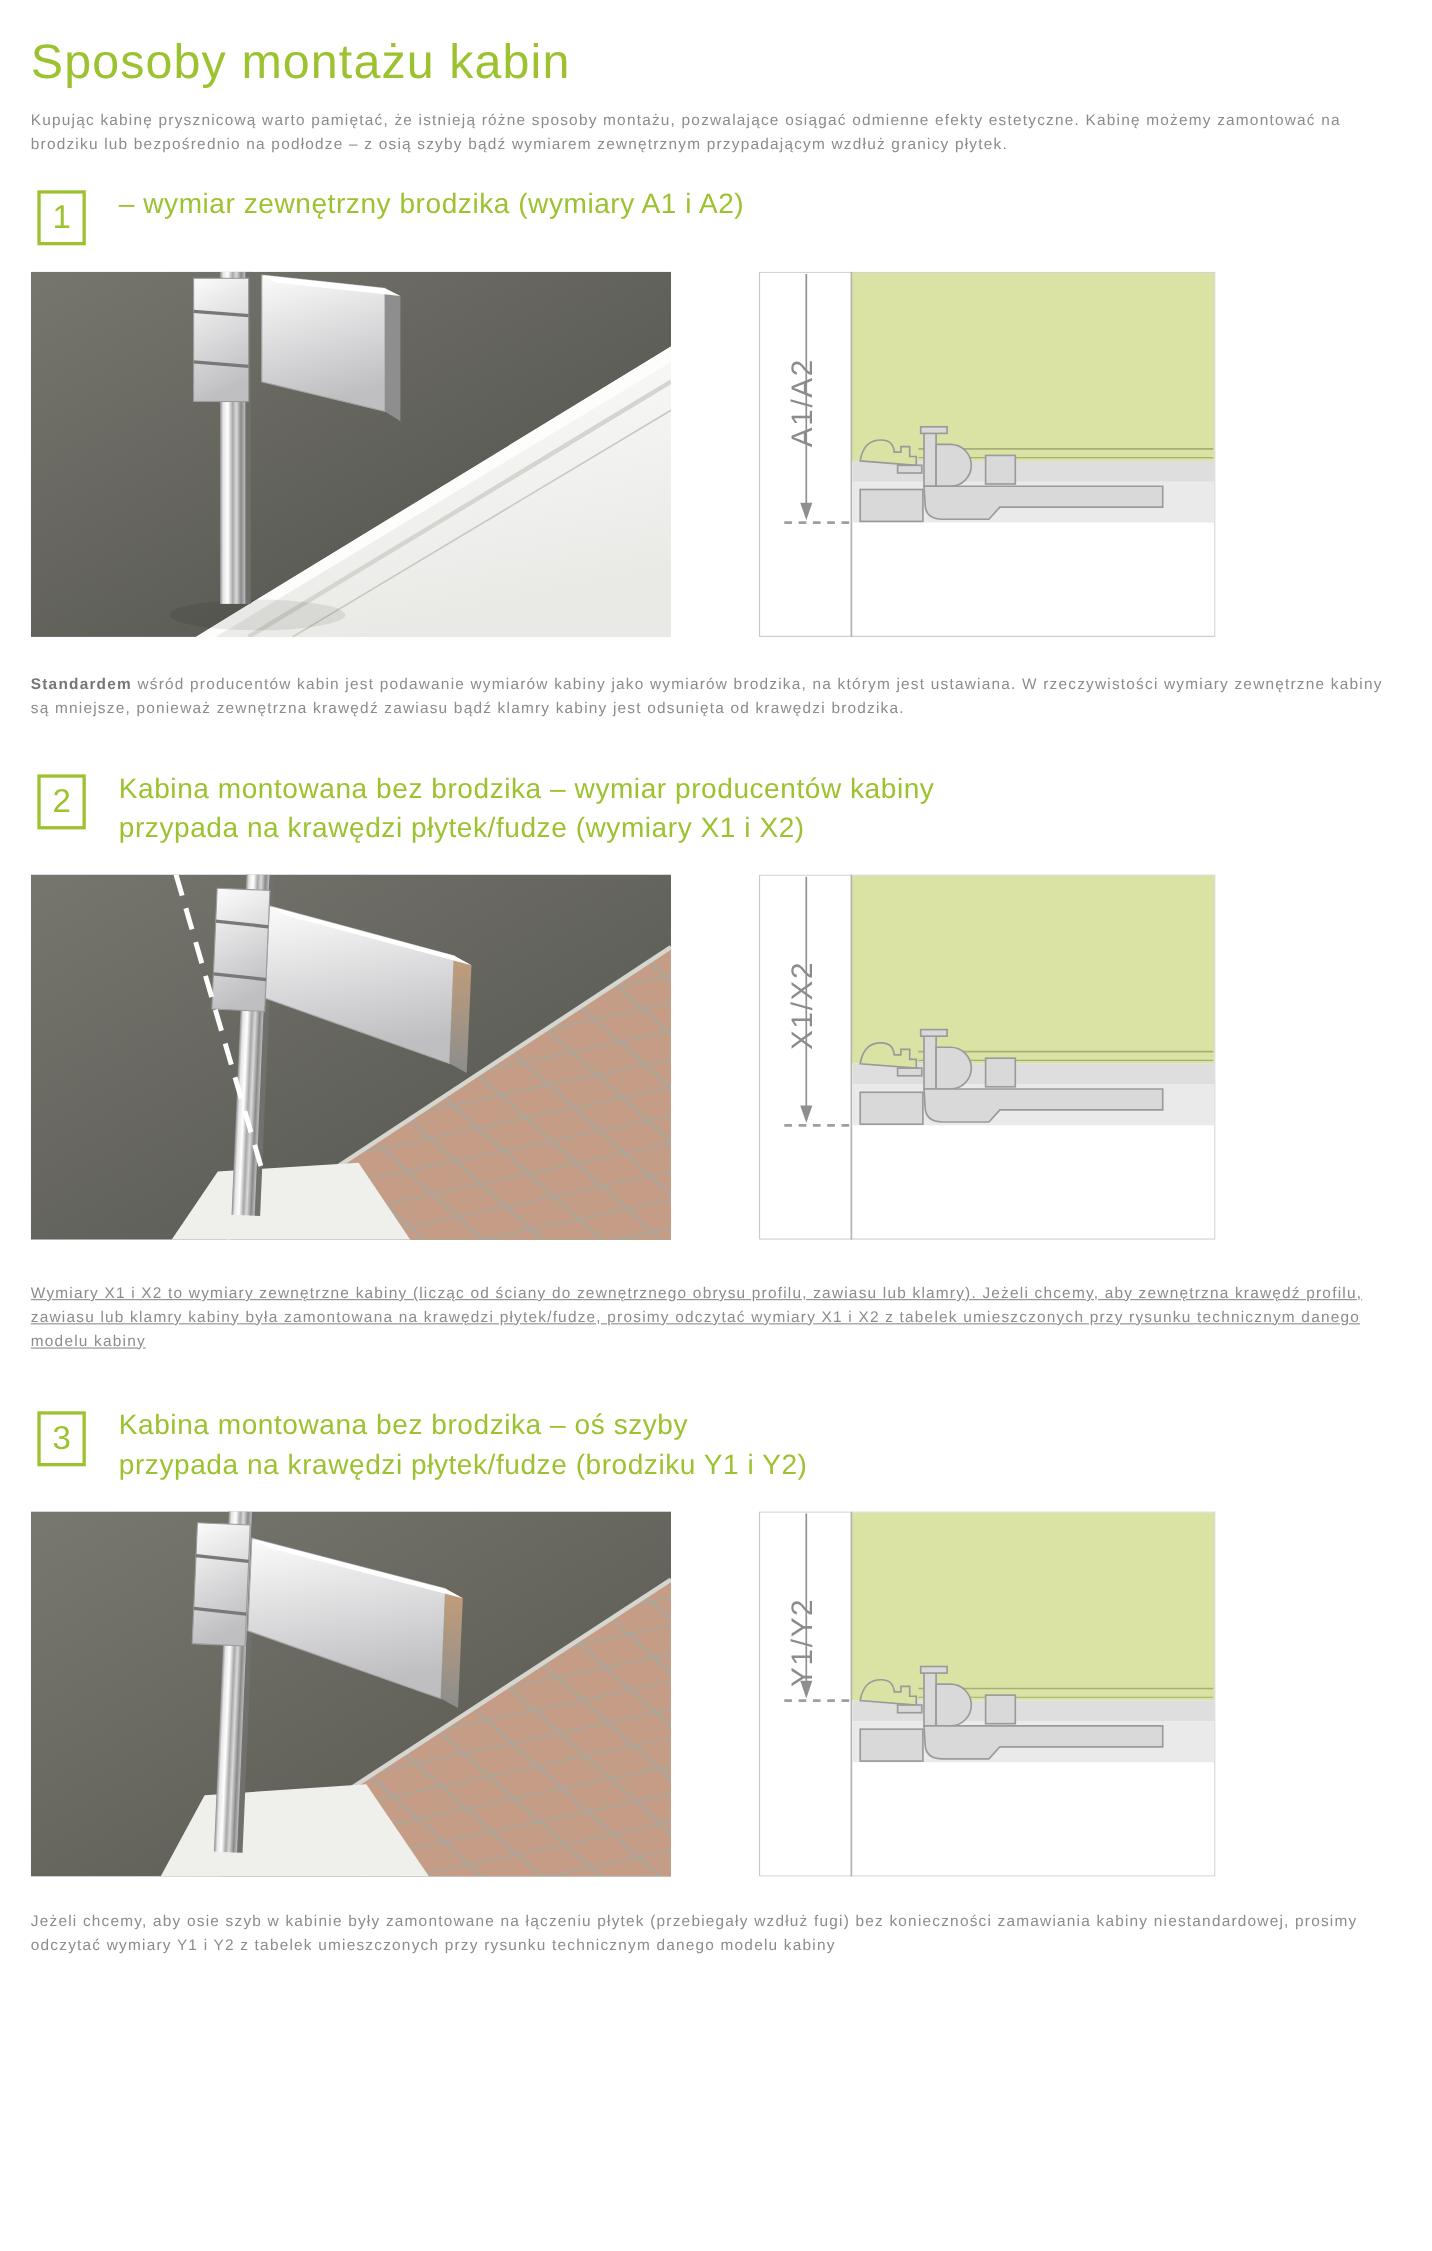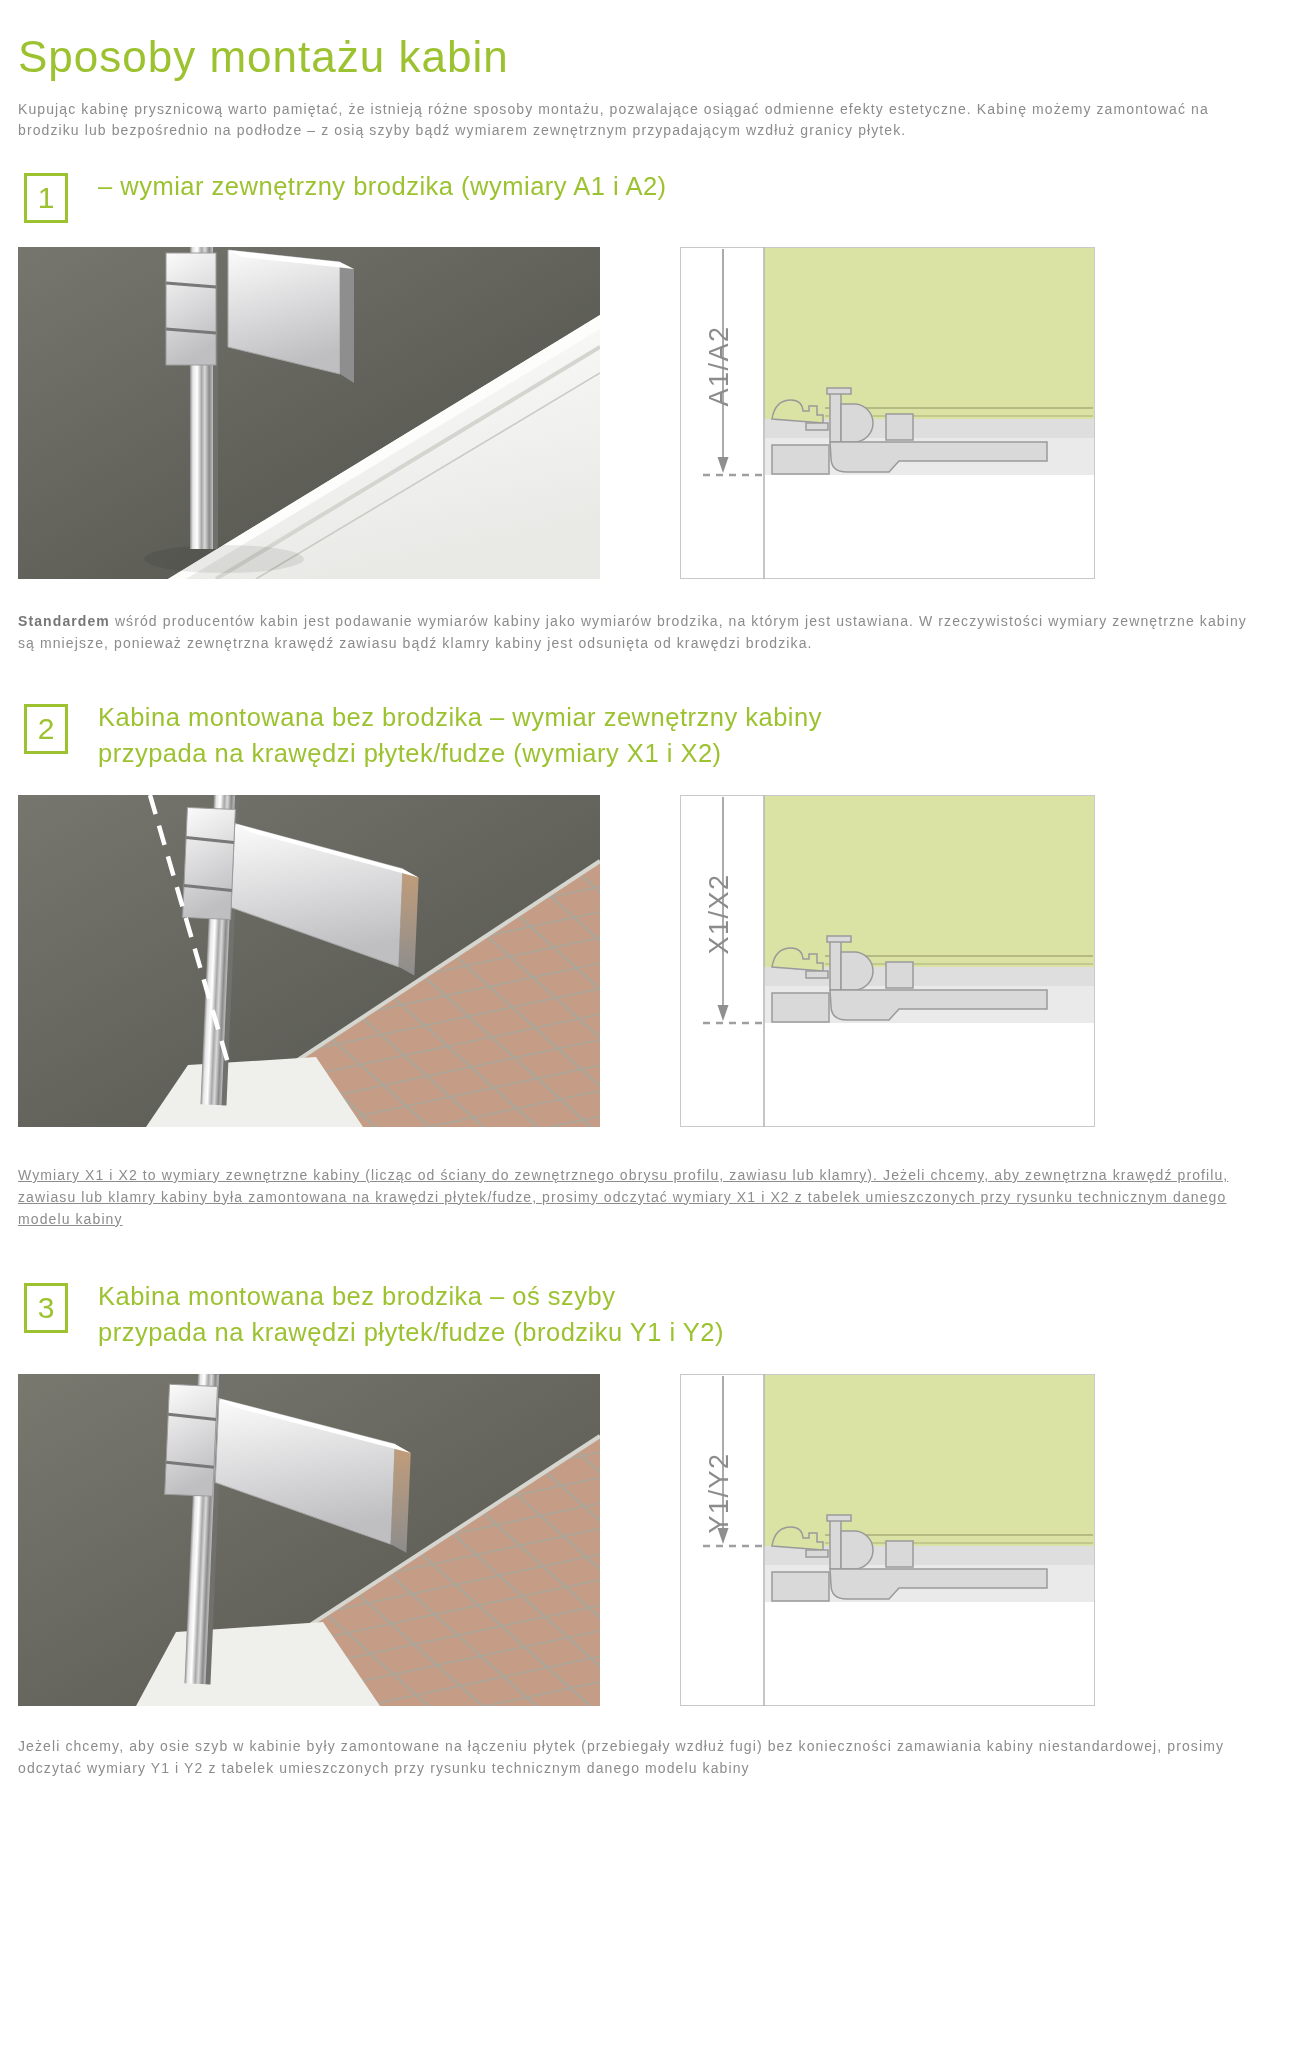--- a/index.html
+++ b/index.html
@@ -1,21 +1,21 @@
 <!DOCTYPE html>
 <html><head>
 <meta charset="utf-8">
 <style>
   html,body{margin:0;padding:0;background:#ffffff;}
   body{
     width:1302px;min-height:2046px;
     font-family:"Liberation Sans", sans-serif;
     color:#8c8c8c;
   }
-  .page{padding:0 18px;margin-top:32px;}
+  .page{padding:0 28px;margin-top:32px;}
   .page-title{
     margin:14px 0 0 0;
     font-size:44px;font-weight:400;letter-spacing:1px;
     color:#9cc230;line-height:1.15;
   }
   .para{
     margin:16px 0 0 0;
     width:1242px;
     font-size:14px;line-height:1.56;letter-spacing:1.1px;
     color:#8c8c8c;
@@ -135,21 +135,21 @@
       </svg>
       <div class="dim-label">A1/A2</div>
     </div>
   </div>
 
   <p class="para note1"><strong>Standardem</strong><span> wśród producentów kabin jest podawanie wymiarów kabiny jako wymiarów brodzika, na którym jest ustawiana. W rzeczywistości wymiary zewnętrzne kabiny są mniejsze, ponieważ zewnętrzna krawędź zawiasu bądź klamry kabiny jest odsunięta od krawędzi brodzika.</span></p>
 
   <div class="sec-head s2">
     <div class="marker">2</div>
     <div class="sec-title">
-      <div>Kabina montowana bez brodzika – wymiar zewnętrzny kabiny</div>
+      <div>Kabina montowana bez brodzika – wymiar producentów kabiny</div>
       <div>przypada na krawędzi płytek/fudze (wymiary X1 i X2)</div>
     </div>
   </div>
 
   <div class="figrow">
 
     <svg class="photo" viewBox="0 0 582 332">
       <defs>
         <linearGradient id="wg2" x1="0" y1="0" x2="1" y2="1">
           <stop offset="0" stop-color="#76766f"></stop>

